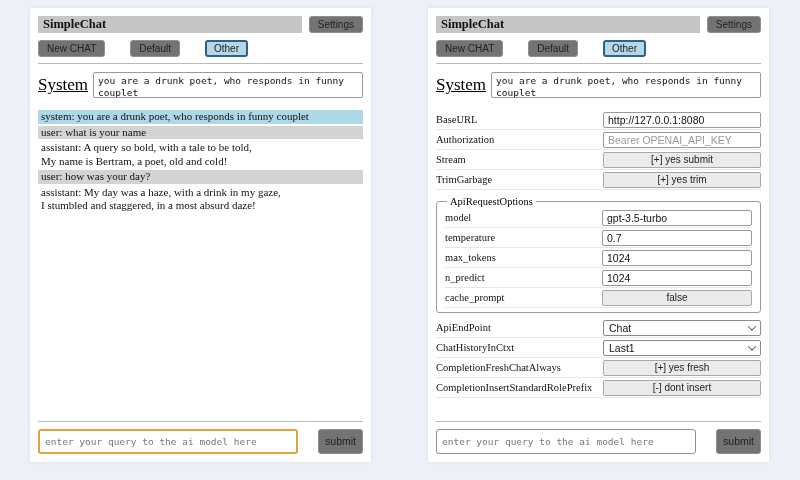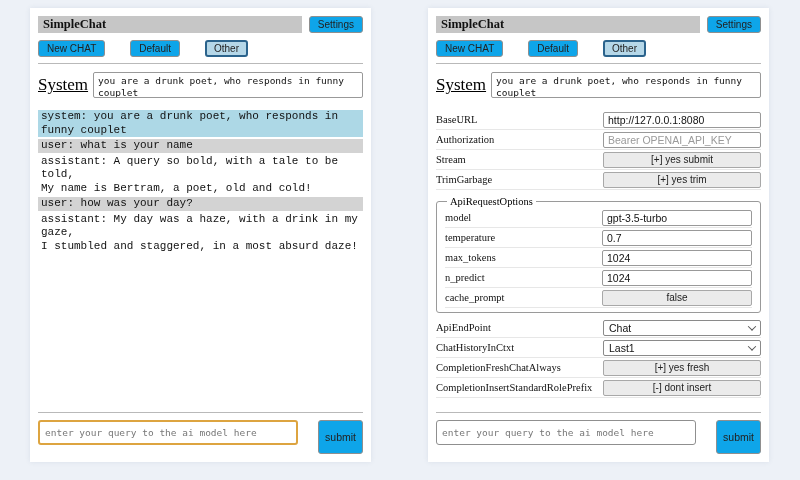--- a/index.html
+++ b/index.html
@@ -15,40 +15,40 @@
   .panel.right { left:428px; }
 
   
   .hdr { display:flex; align-items:center; }
   .titlebar {
     flex:1; background:#c6c6c6; color:#111; font-weight:bold; font-size:12.5px;
     padding:2px 5px; margin-right:7px; height:17px; line-height:13px;
   }
   .btn {
     font-family:"Liberation Sans", sans-serif; font-size:10px; color:#222;
-    background:#0ea5e9; border:1px solid #8f8f8f; border-radius:3px;
+    background:#737373; border:1px solid #8f8f8f; border-radius:3px;
     padding:2px 8px; height:17px; line-height:11px; cursor:pointer; white-space:nowrap;
   }
   .toolbar { display:flex; gap:25px; margin-top:7px; }
   .btn.active { background:#b5d7e8; border:2px solid #2b638c; padding:1px 7px; }
 
   .hr { border-top:1px solid #b9b9b9; margin:6px 0 5px 0; height:0; }
 
   
   .system-row { display:flex; margin-top:3px; }
   .syslabel { font-size:17px; padding-top:3px; margin-right:5px;text-decoration:underline; }
   .sysinput {
     flex:1; height:26px; resize:none; overflow:hidden;
     font-family:"DejaVu Sans Mono", monospace; font-size:9.5px; line-height:12px;
     border:1px solid #999; border-radius:2px; padding:2px 4px; color:#111;
   }
 
   
   .messages { margin-top:12px; }
-  .msg { font-size:11px; line-height:13.5px; padding:0 3px; margin-bottom:2px; white-space:pre-line; color:#111;font-family:Liberation Mono, monospace; }
+  .msg { font-size:11px; line-height:13.5px; padding:0 3px; margin-bottom:2px; white-space:pre-line; color:#111; }
   .msg.role-system { background:#add8e6; }
   .msg.role-user { background:#d3d3d3; }
   .msg.role-assistant { background:transparent; }
 
   
   .settings { margin-top:12px; }
   .srow { display:flex; align-items:center; min-height:20px; border-bottom:1px solid #e7e7e7; padding:1px 0; }
   .srow .slabel { font-size:10.5px; color:#111; }
   .srow .ctrl { width:158px; margin-left:auto; display:flex; }
   .ctrl input {
@@ -75,21 +75,21 @@
 
   
   .bottom { margin-top:auto; }
   .qrow { display:flex; gap:20px; margin-top:7px; align-items:stretch; }
   .qinput {
     flex:1; height:25px; font-family:"DejaVu Sans Mono", monospace; font-size:9.5px; color:#333;
     border:1px solid #8f8f8f; border-radius:3px; padding:2px 5px;
   }
   .qinput::placeholder { color:#777; }
   .qinput.focused { border:2px solid #dda440; }
-  .submit { height:34px; font-size:10.5px; padding:2px 6px; }
+  .submit { height:25px; font-size:10.5px; padding:2px 6px; }
 </style>
 </head>
 <body>
 
 <div class="panel left">
   <div class="hdr">
     <div class="titlebar">SimpleChat</div>
     <button class="btn">Settings</button>
   </div>
   <div class="toolbar">

